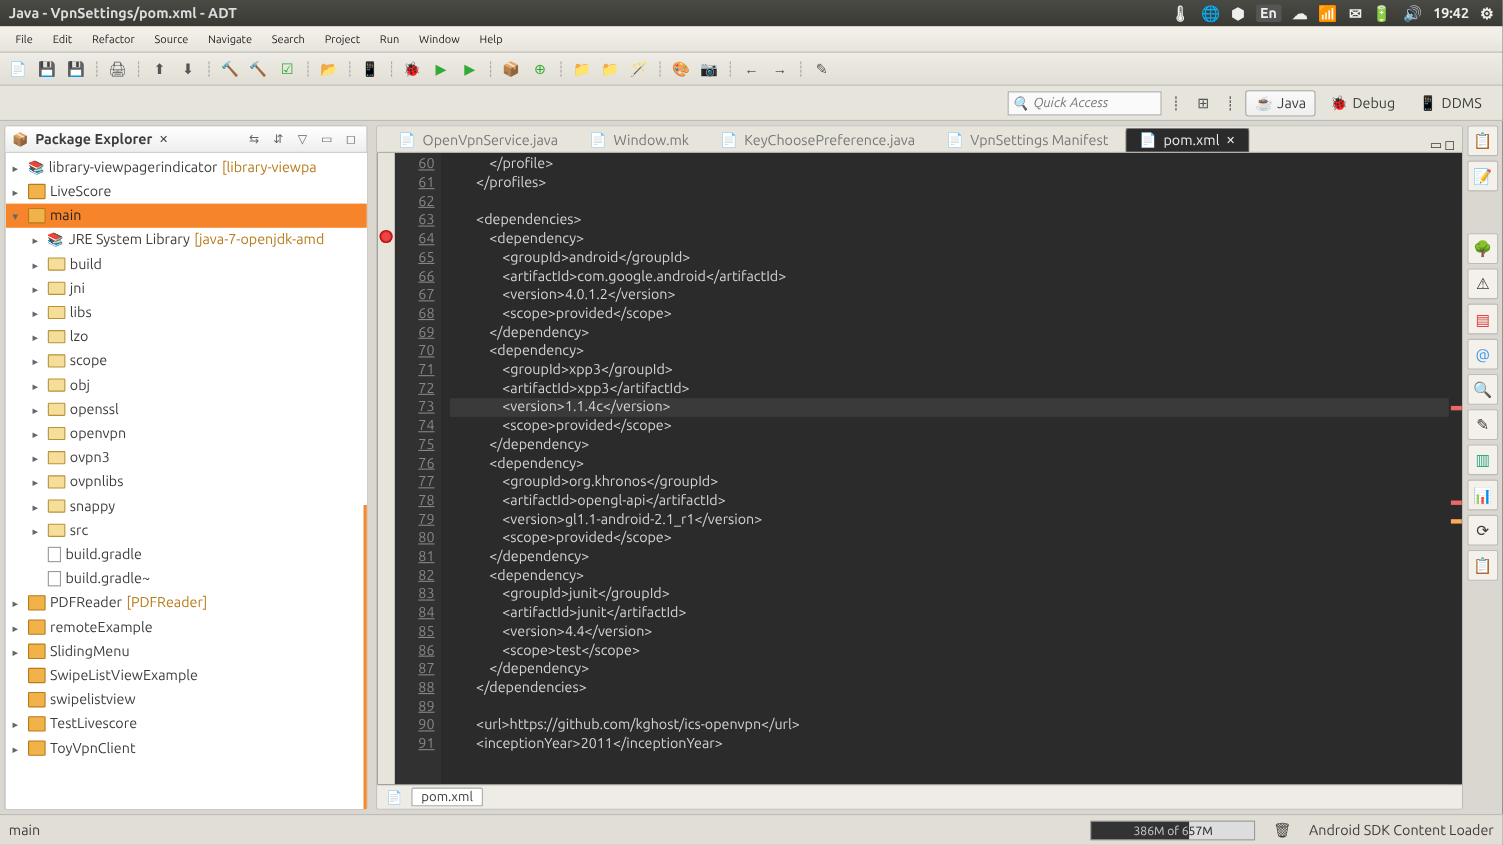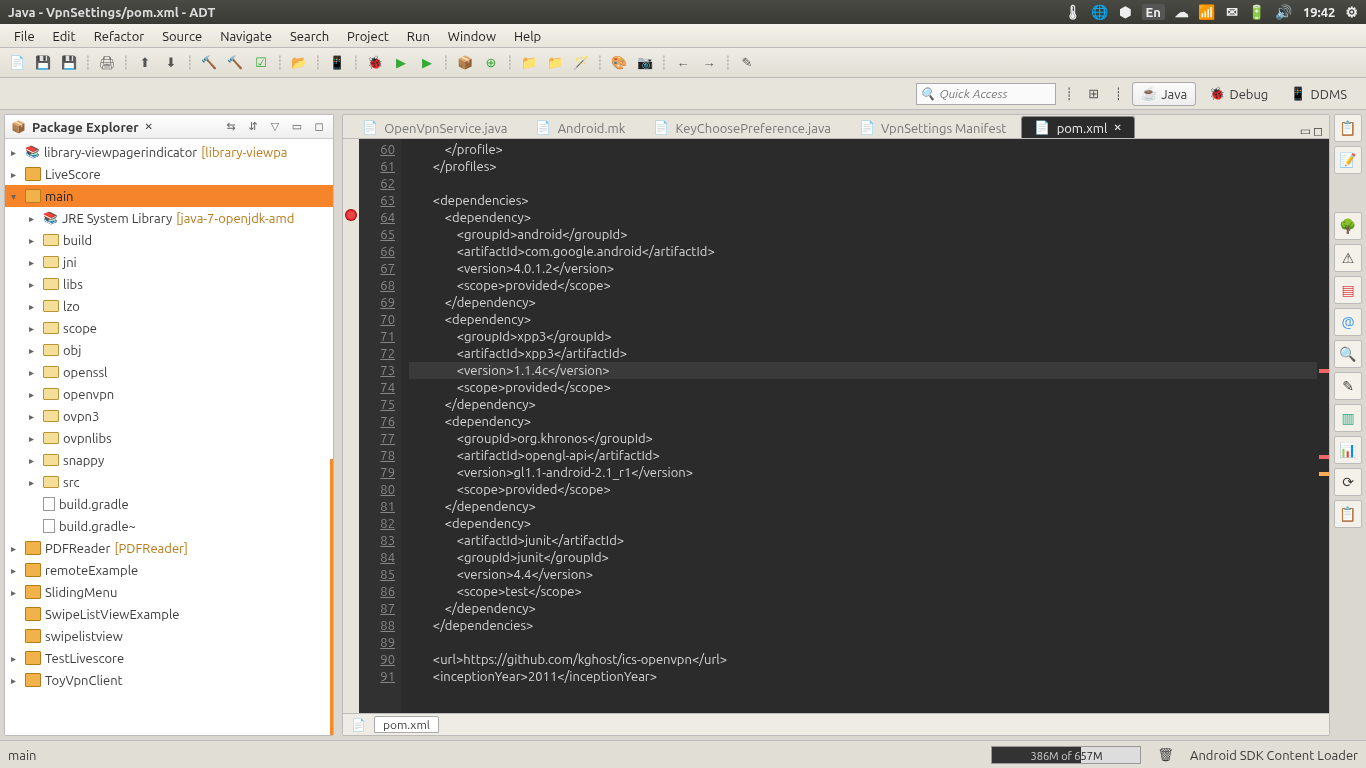--- a/index.html
+++ b/index.html
@@ -2,21 +2,21 @@
 <html><head>
 <meta charset="utf-8">
 <style>
 * { margin: 0; padding: 0; box-sizing: border-box; font-family: "Ubuntu", "Liberation Sans", sans-serif; }
 body { width: 1366px; height: 768px; overflow: hidden; background: #d9d7d0; font-size: 12px; color: #3c3c3c; }
 .titlebar { height: 24px; background: linear-gradient(to bottom,#4a4a44,#3a3a34); color: #ddd; display:flex; align-items:center; padding:0 8px; font-size:13px; font-weight:bold; }
 .titlebar-spacer { flex:1; }
 .tray { display:flex; align-items:center; gap:10px; font-size:13px; color:#eee; }
 .tray .glyph { font-size:14px; }
 .menubar { height:24px; background: linear-gradient(to bottom,#f4f2ea,#e6e4db); display:flex; align-items:center; padding:0 6px; gap:2px; border-bottom:1px solid #bbb; }
-.menubar .item { padding:2px 8px; font-size:13px; color:#222; cursor:default; }
+.menubar .item { padding:2px 8px; font-size:10px; color:#222; cursor:default; }
 .toolbar { height:30px; background: linear-gradient(to bottom,#eeece4,#e0ded5); border-bottom:1px solid #bbb; display:flex; align-items:center; padding:0 6px; gap:4px; }
 .tbtn { width:22px; height:22px; display:flex; align-items:center; justify-content:center; font-size:13px; border-radius:2px; color:#555; }
 .tbtn.sep { width:8px; color:#aaa; }
 .perspectives { height:32px; background:#e6e4db; border-bottom:1px solid #bbb; display:flex; align-items:center; justify-content:flex-end; padding:0 10px; gap:10px; }
 .quick { width:140px; height:22px; border:1px solid #aaa; background:#fafafa; display:flex; align-items:center; padding:0 4px; gap:4px; color:#777; font-style:italic; font-size:12px; }
 .persp-btn { height:24px; padding:0 8px; display:flex; align-items:center; gap:4px; border:1px solid transparent; font-size:13px; }
 .persp-btn.active { background: linear-gradient(to bottom,#fafafa,#eee); border:1px solid #aaa; border-radius:3px; }
 .workspace { position:absolute; top:110px; bottom:28px; left:0; right:0; display:flex; }
 .panel { background:#f3f1e9; border:1px solid #bbb; margin:4px; border-radius:2px; display:flex; flex-direction:column; }
 .panel-left { width:330px; }
@@ -304,21 +304,21 @@
   </div>
 
   <div class="panel panel-center">
     <div class="editor-tabs" id="etabs">
         <div class="etab">
           <span>📄</span>
           <span>OpenVpnService.java</span>
         </div>
         <div class="etab">
           <span>📄</span>
-          <span>Android.mk</span>
+          <span>Window.mk</span>
         </div>
         <div class="etab">
           <span>📄</span>
           <span>KeyChoosePreference.java</span>
         </div>
         <div class="etab">
           <span>📄</span>
           <span>VpnSettings Manifest</span>
         </div>
         <div class="etab active">
@@ -418,22 +418,22 @@
           <div class="hl">                &lt;version&gt;1.1.4c&lt;/version&gt;</div>
           <div>                &lt;scope&gt;provided&lt;/scope&gt;</div>
           <div>            &lt;/dependency&gt;</div>
           <div>            &lt;dependency&gt;</div>
           <div>                &lt;groupId&gt;org.khronos&lt;/groupId&gt;</div>
           <div>                &lt;artifactId&gt;opengl-api&lt;/artifactId&gt;</div>
           <div>                &lt;version&gt;gl1.1-android-2.1_r1&lt;/version&gt;</div>
           <div>                &lt;scope&gt;provided&lt;/scope&gt;</div>
           <div>            &lt;/dependency&gt;</div>
           <div>            &lt;dependency&gt;</div>
+          <div>                &lt;groupId&gt;junit&lt;/groupId&gt;</div>
           <div>                &lt;artifactId&gt;junit&lt;/artifactId&gt;</div>
-          <div>                &lt;groupId&gt;junit&lt;/groupId&gt;</div>
           <div>                &lt;version&gt;4.4&lt;/version&gt;</div>
           <div>                &lt;scope&gt;test&lt;/scope&gt;</div>
           <div>            &lt;/dependency&gt;</div>
           <div>        &lt;/dependencies&gt;</div>
           <div></div>
           <div>        &lt;url&gt;https://github.com/kghost/ics-openvpn&lt;/url&gt;</div>
           <div>        &lt;inceptionYear&gt;2011&lt;/inceptionYear&gt;</div>
         </div>
       <div class="overview">
         <div class="ov-mark" style="top:40%;background:#e66"></div>

